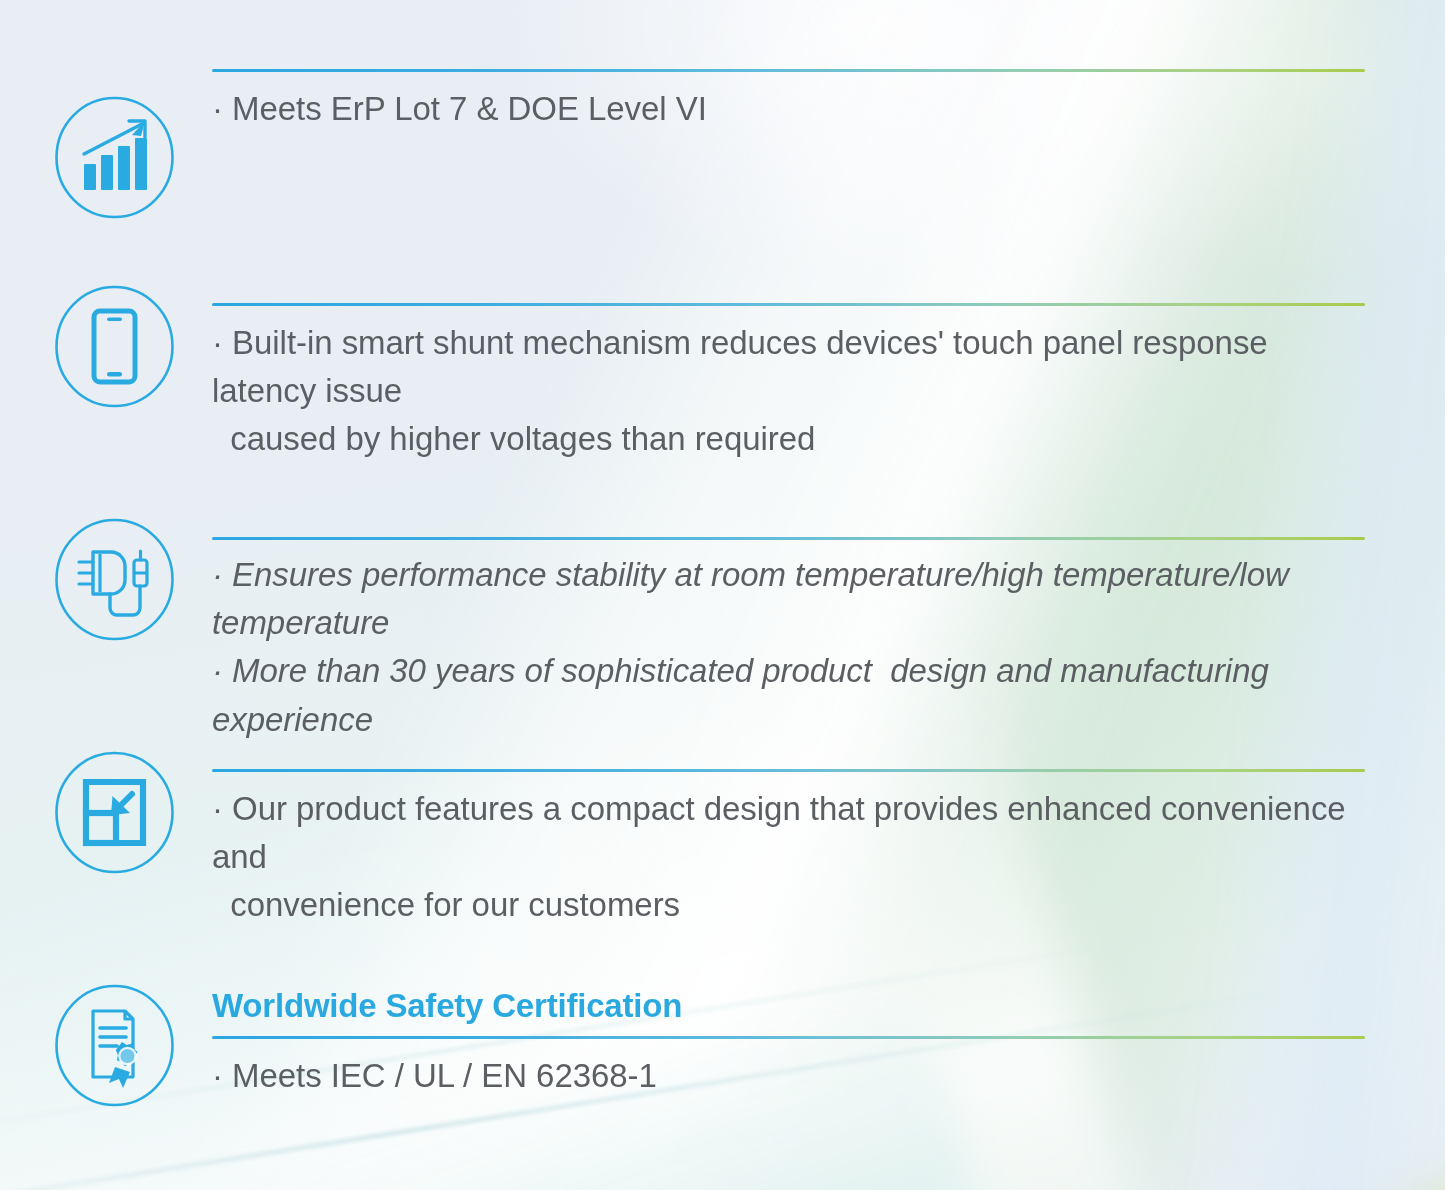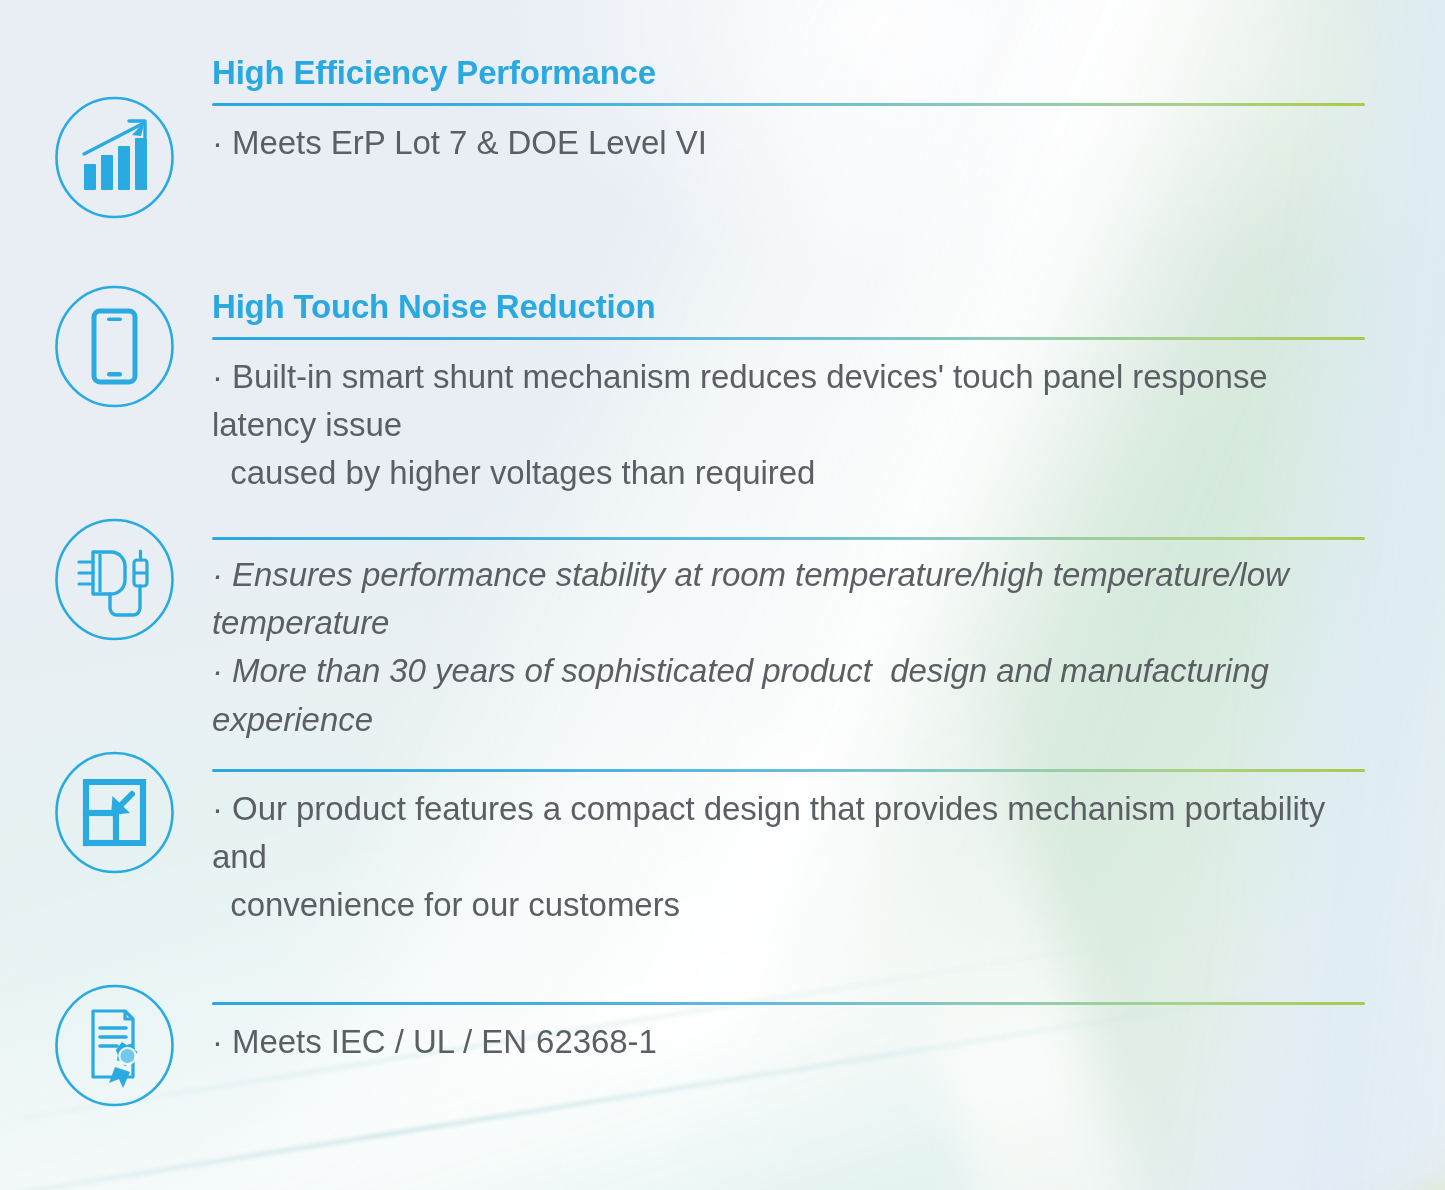--- a/index.html
+++ b/index.html
@@ -224,37 +224,35 @@
           <rect x="48" y="59" width="12" height="35" rx="1"></rect>
           <rect x="65" y="50" width="12" height="44" rx="1"></rect>
           <rect x="82" y="42" width="12" height="52" rx="1"></rect>
         </g>
         <path d="M31 58 L89 28" stroke="#29abe2" stroke-width="3.4" fill="none" stroke-linecap="round"></path>
         <path d="M76 25 L92 25 L92 41" fill="none" stroke="#29abe2" stroke-width="3.4" stroke-linecap="round" stroke-linejoin="round"></path>
         <path d="M92 25 L79 39 L88 40 Z" fill="#29abe2"></path>
       </svg>
     </div>
     <div class="feature-body">
-      <div class="feature-title">High Efficiency Performance</div>
       <div class="feature-divider"></div>
       <div class="feature-desc">· Meets ErP Lot 7 &amp; DOE Level VI</div>
     </div>
   </div>
 
   <div class="feature-row row-2">
     <div class="icon-badge">
       <svg viewBox="0 0 123 123" xmlns="http://www.w3.org/2000/svg">
         <ellipse cx="61.5" cy="61.5" rx="58" ry="59.5" fill="none" stroke="#29abe2" stroke-width="2.6"></ellipse>
         <rect x="41" y="26" width="41" height="71" rx="6" fill="none" stroke="#29abe2" stroke-width="5"></rect>
         <rect x="54" y="32.5" width="15" height="3.6" rx="1.8" fill="#29abe2"></rect>
         <rect x="54" y="87" width="15" height="4.4" rx="2.2" fill="#29abe2"></rect>
       </svg>
     </div>
     <div class="feature-body">
-      <div class="feature-title">High Touch Noise Reduction</div>
       <div class="feature-divider"></div>
       <div class="feature-desc">· Built-in smart shunt mechanism reduces devices' touch panel response latency issue
   caused by higher voltages than required</div>
     </div>
   </div>
 
   <div class="feature-row row-3">
     <div class="icon-badge">
       <svg viewBox="0 0 123 123" xmlns="http://www.w3.org/2000/svg">
         <ellipse cx="61.5" cy="61.5" rx="58" ry="59.5" fill="none" stroke="#29abe2" stroke-width="2.6"></ellipse>
@@ -289,21 +287,21 @@
         <path d="M33 62 V31 H90 V92 H59" fill="none" stroke="#29abe2" stroke-width="6.2" stroke-linecap="square"></path>
 
         <rect x="33" y="62" width="30" height="30" fill="none" stroke="#29abe2" stroke-width="6.2"></rect>
 
         <path d="M79 43 L60 62" stroke="#29abe2" stroke-width="6" stroke-linecap="round"></path>
         <path d="M58 64 L59.5 45 L77 62 Z" fill="#29abe2"></path>
       </svg>
     </div>
     <div class="feature-body">
       <div class="feature-divider"></div>
-      <div class="feature-desc">· Our product features a compact design that provides mechanism portability and
+      <div class="feature-desc">· Our product features a compact design that provides enhanced convenience and
   convenience for our customers</div>
     </div>
   </div>
 
   <div class="feature-row row-5">
     <div class="icon-badge">
       <svg viewBox="0 0 123 123" xmlns="http://www.w3.org/2000/svg">
         <ellipse cx="61.5" cy="61.5" rx="58" ry="59.5" fill="none" stroke="#29abe2" stroke-width="2.6"></ellipse>
 
         <path d="M40 27 h32 l8 8 v58 h-40 z" fill="none" stroke="#29abe2" stroke-width="3.2" stroke-linejoin="round"></path>
@@ -316,18 +314,19 @@
         <path d="M62 83 L56 99 L66 95 L70 104 L77 88 Z" fill="#29abe2"></path>
 
         <g fill="#29abe2">
           <path d="M69 58 l4.6 2.9 5.3 -1.4 1.4 5.3 4.4 3.3 -3.4 4.3 0.2 5.5 -5.4 0.9 -4 3.7 -3.1 -4.5 -5.2 -1.7 1.1 -5.4 -2.1 -5z"></path>
         </g>
         <circle cx="74.5" cy="72" r="8.2" fill="#ffffff" opacity="0.35"></circle>
         <circle cx="74.5" cy="72" r="8.2" fill="none" stroke="#ffffff" stroke-width="2.2" opacity="0.85"></circle>
       </svg>
     </div>
     <div class="feature-body">
+      <div class="feature-title">Worldwide Safety Certification</div>
       <div class="feature-divider"></div>
       <div class="feature-desc">· Meets IEC / UL / EN 62368-1</div>
     </div>
   </div>
 
 </div>
 
 </body></html>

